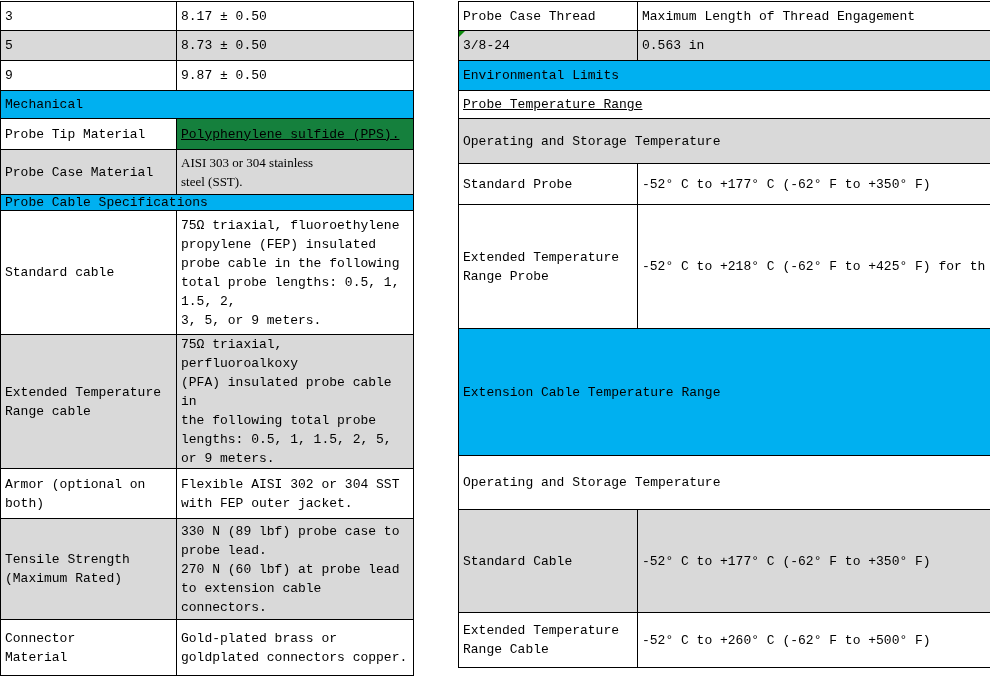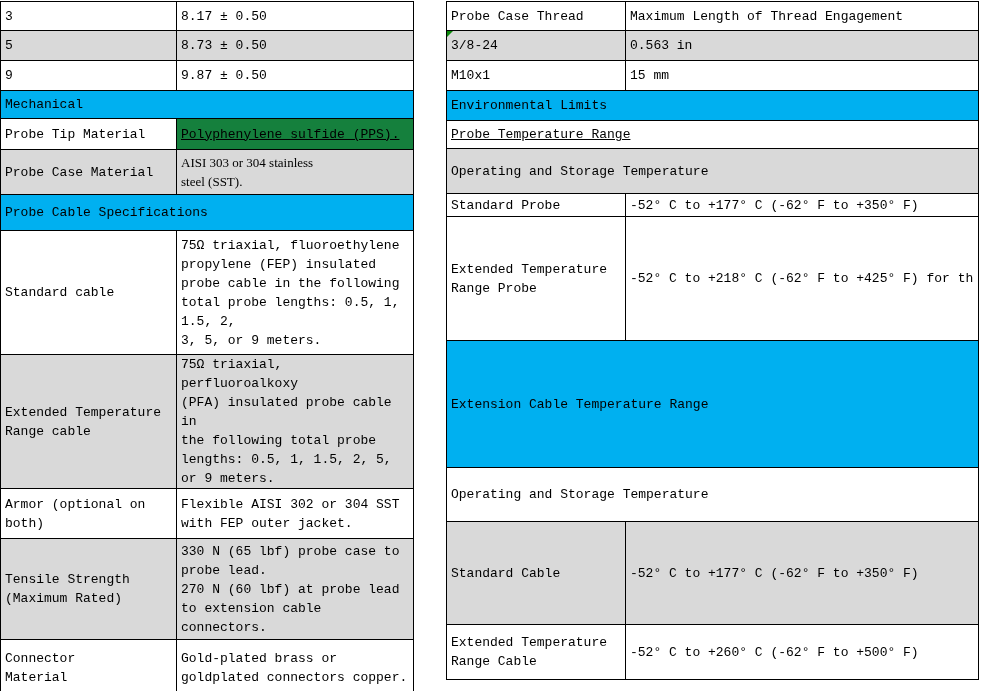--- a/index.html
+++ b/index.html
@@ -65,21 +65,21 @@
       </div>
       <div class="row" style="height: 31px;">
         <div class="cell" style="width: 176px; background: rgb(255, 255, 255);"><span>Probe Tip Material</span></div>
         <div class="cell" style="width: 237px; background: #15803d; text-decoration: underline;"><span>Polyphenylene sulfide (PPS).</span></div>
       </div>
       <div class="row" style="height: 45px;">
         <div class="cell" style="width: 176px; background: rgb(217, 217, 217); text-align: center;"><span>Probe Case Material</span></div>
         <div class="cell" style="width: 237px; background: rgb(217, 217, 217); font-family: Liberation Serif, serif;"><span>AISI 303 or 304 stainless
 steel (SST).</span></div>
       </div>
-      <div class="row" style="height: 36px;">
+      <div class="row" style="height: 16px;">
         <div class="cell" style="width: 413px; background: rgb(0, 176, 240);"><span>Probe Cable Specifications</span></div>
       </div>
       <div class="row" style="height: 124px;">
         <div class="cell" style="width: 176px; background: rgb(255, 255, 255);"><span>Standard cable</span></div>
         <div class="cell" style="width: 237px; background: rgb(255, 255, 255);"><span>75Ω triaxial, fluoroethylene
 propylene (FEP) insulated
 probe cable in the following
 total probe lengths: 0.5, 1,
 1.5, 2,
 3, 5, or 9 meters.</span></div>
@@ -97,56 +97,52 @@
       </div>
       <div class="row" style="height: 50px;">
         <div class="cell" style="width: 176px; background: rgb(255, 255, 255);"><span>Armor (optional on
 both)</span></div>
         <div class="cell" style="width: 237px; background: rgb(255, 255, 255);"><span>Flexible AISI 302 or 304 SST
 with FEP outer jacket.</span></div>
       </div>
       <div class="row" style="height: 101px;">
         <div class="cell" style="width: 176px; background: rgb(217, 217, 217);"><span>Tensile Strength
 (Maximum Rated)</span></div>
-        <div class="cell" style="width: 237px; background: rgb(217, 217, 217);"><span>330 N (65 lbf) probe case to
+        <div class="cell" style="width: 237px; background: rgb(217, 217, 217);"><span>330 N (89 lbf) probe case to
 probe lead.
 270 N (60 lbf) at probe lead
 to extension cable
 connectors.</span></div>
       </div>
       <div class="row" style="height: 56px;">
         <div class="cell" style="width: 176px; background: rgb(255, 255, 255);"><span>Connector
 Material</span></div>
         <div class="cell" style="width: 237px; background: rgb(255, 255, 255);"><span>Gold-plated brass or
 goldplated connectors copper.</span></div>
       </div>
     </div>
-  <div class="grid-table" style="left: 446px; width: 533px;">
+  <div class="grid-table" style="left: 458px; width: 533px;">
       <div class="row" style="height: 29px;">
         <div class="cell" style="width: 179px; background: rgb(255, 255, 255);"><span>Probe Case Thread</span></div>
         <div class="cell" style="width: 353px; background: rgb(255, 255, 255);"><span>Maximum Length of Thread Engagement</span></div>
       </div>
       <div class="row" style="height: 30px;">
         <div class="cell" style="width: 179px; background: rgb(217, 217, 217);"><span>3/8-24</span><div class="indicator" style="border-top-color: rgb(12, 138, 12);"></div></div>
         <div class="cell" style="width: 353px; background: rgb(217, 217, 217);"><span>0.563 in</span></div>
-      </div>
-      <div class="row" style="height: 30px;">
-        <div class="cell" style="width: 179px; background: rgb(255, 255, 255);"><span>M10x1</span></div>
-        <div class="cell" style="width: 353px; background: rgb(255, 255, 255);"><span>15 mm</span></div>
       </div>
       <div class="row" style="height: 30px;">
         <div class="cell" style="width: 532px; background: rgb(0, 176, 240);"><span>Environmental Limits</span></div>
       </div>
       <div class="row" style="height: 28px; text-decoration: underline;">
         <div class="cell" style="width: 532px; background: rgb(255, 255, 255);"><span>Probe Temperature Range</span></div>
       </div>
       <div class="row" style="height: 45px;">
         <div class="cell" style="width: 532px; background: rgb(217, 217, 217);"><span>Operating and Storage Temperature</span></div>
       </div>
-      <div class="row" style="height: 23px;">
+      <div class="row" style="height: 41px;">
         <div class="cell" style="width: 179px; background: rgb(255, 255, 255);"><span>Standard Probe</span></div>
         <div class="cell" style="width: 353px; background: rgb(255, 255, 255);"><span>-52° C to +177° C (-62° F to +350° F)</span></div>
       </div>
       <div class="row" style="height: 124px;">
         <div class="cell" style="width: 179px; background: rgb(255, 255, 255);"><span>Extended Temperature
 Range Probe</span></div>
         <div class="cell" style="width: 353px; background: rgb(255, 255, 255);"><span>-52° C to +218° C (-62° F to +425° F) for th</span></div>
       </div>
       <div class="row" style="height: 127px;">
         <div class="cell" style="width: 532px; background: rgb(0, 176, 240);"><span>Extension Cable Temperature Range</span></div>

